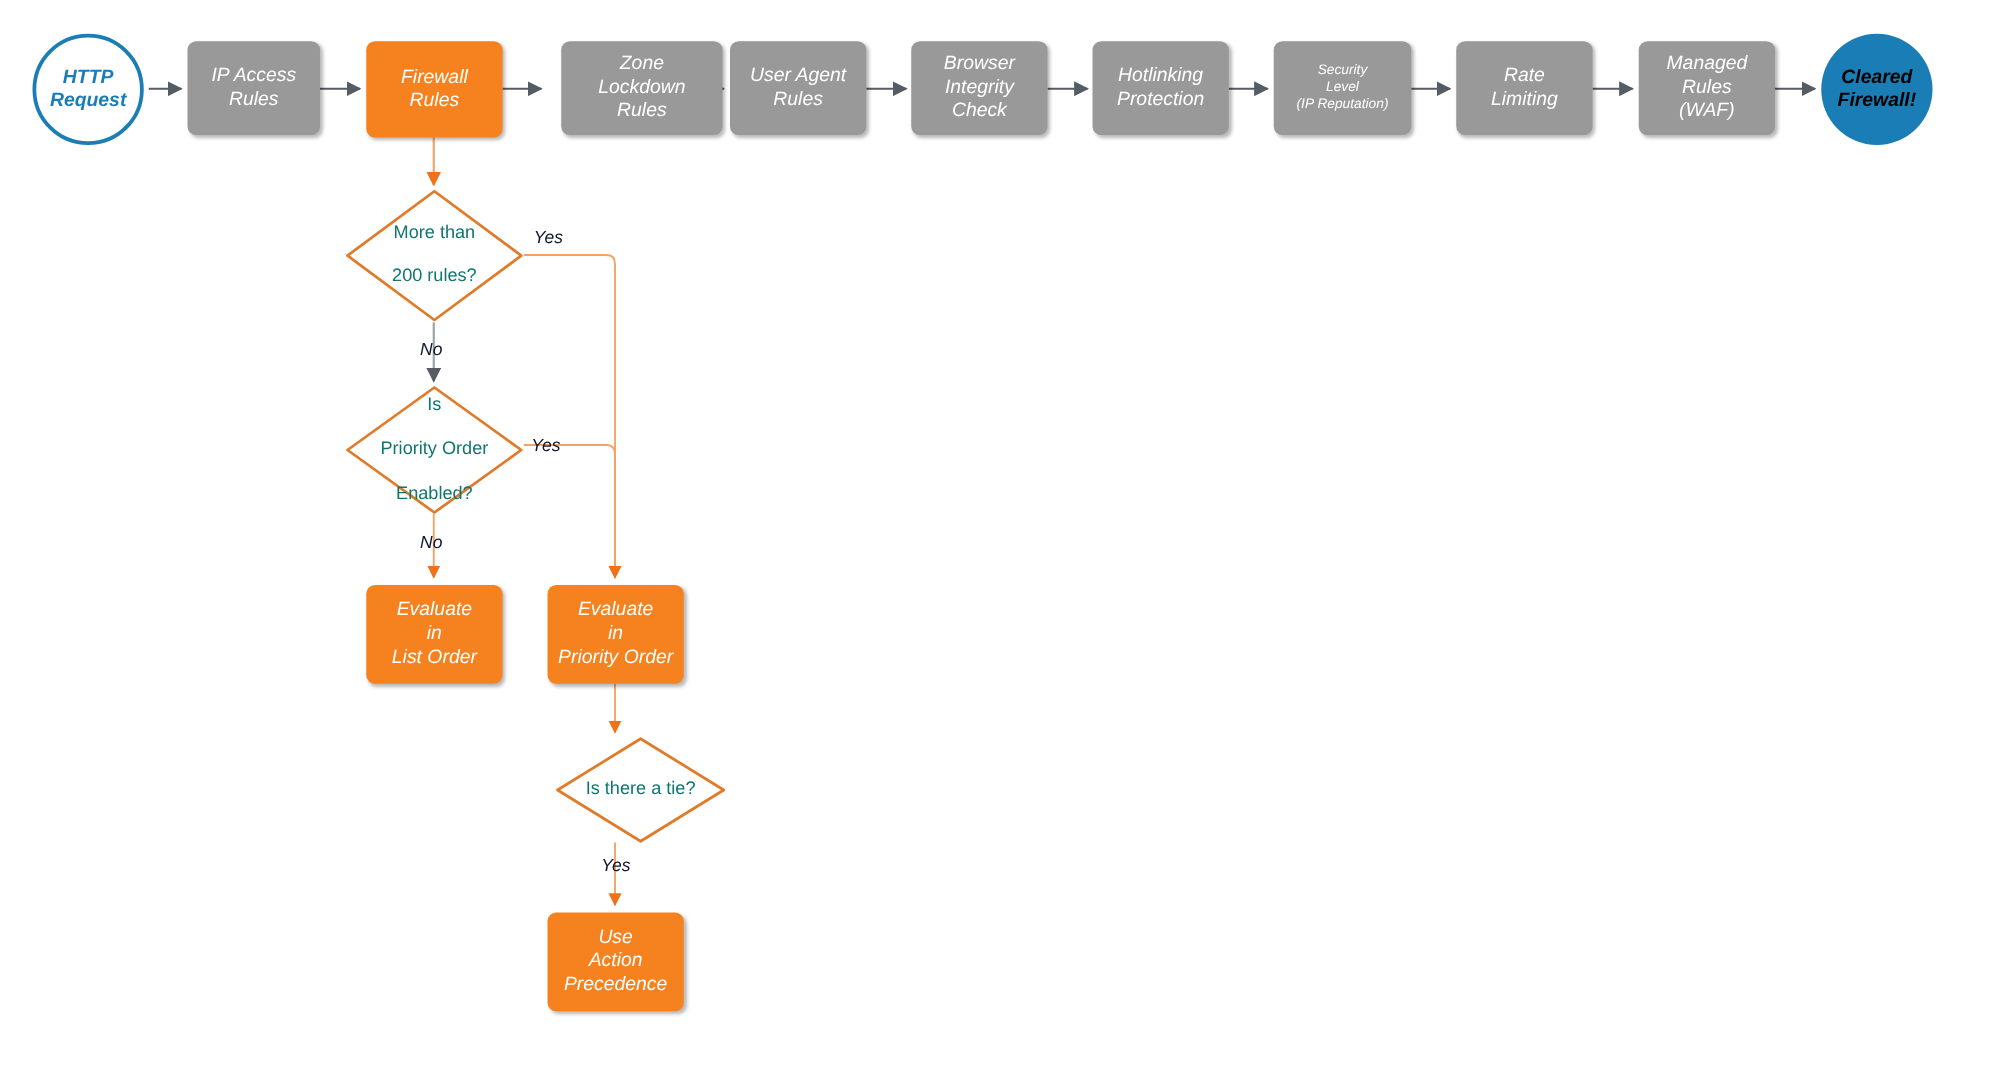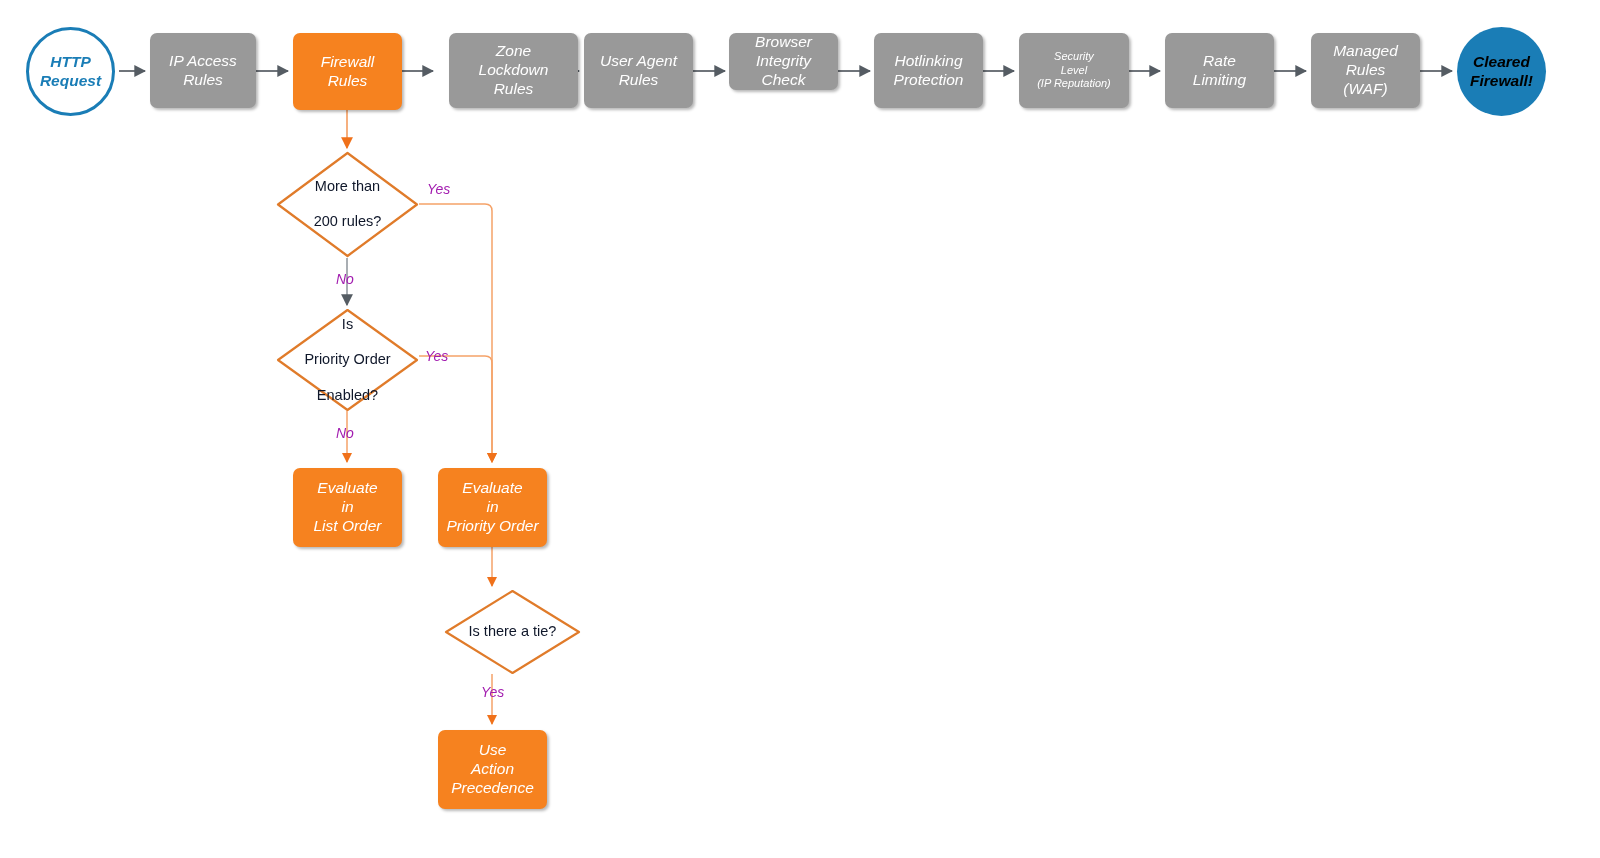--- a/index.html
+++ b/index.html
@@ -80,31 +80,31 @@
     position: absolute;
     left: 0; top: 0;
     width: 100%;
     height: 100%;
   }
   .diamond .dia-label {
     position: relative;
     z-index: 2;
     font-size: 14.5px;
     line-height: 1.22;
-    color: #0f172a;
+    color: #0f766e;
     white-space: pre-line;
     font-style: normal;
   }
 
   
   .edge-label {
     position: absolute;
     font-size: 14px;
     font-style: italic;
-    color: #a21caf;
+    color: #0f172a;
     background: transparent;
     white-space: nowrap;
   }
 
   .txtline { display: block; }
 </style>
 </head>
 <body>
 
 <div id="canvas">
@@ -176,21 +176,21 @@
     </span>
   </div>
 
   <div class="node proc grey" style="left:584px; top:33px; width:109px; height:75px;">
     <span>
       <span class="txtline">User Agent</span>
       <span class="txtline">Rules</span>
     </span>
   </div>
 
-  <div class="node proc grey" style="left:729px; top:33px; width:109px; height:57px;">
+  <div class="node proc grey" style="left:729px; top:33px; width:109px; height:75px;">
     <span>
       <span class="txtline">Browser</span>
       <span class="txtline">Integrity</span>
       <span class="txtline">Check</span>
     </span>
   </div>
 
   <div class="node proc grey" style="left:874px; top:33px; width:109px; height:75px;">
     <span>
       <span class="txtline">Hotlinking</span>

